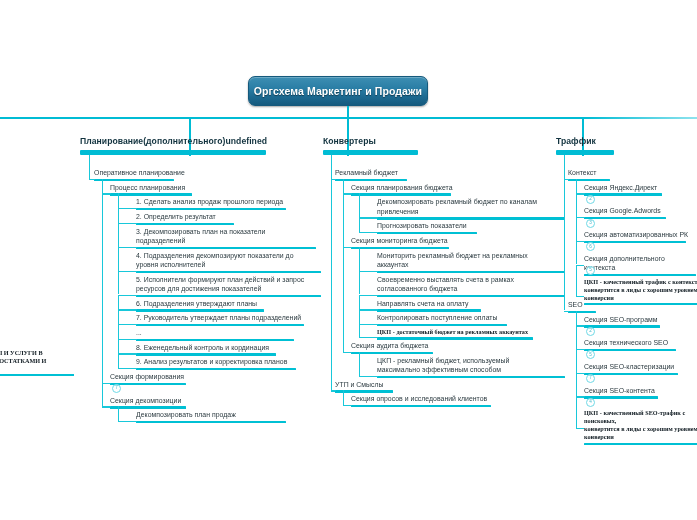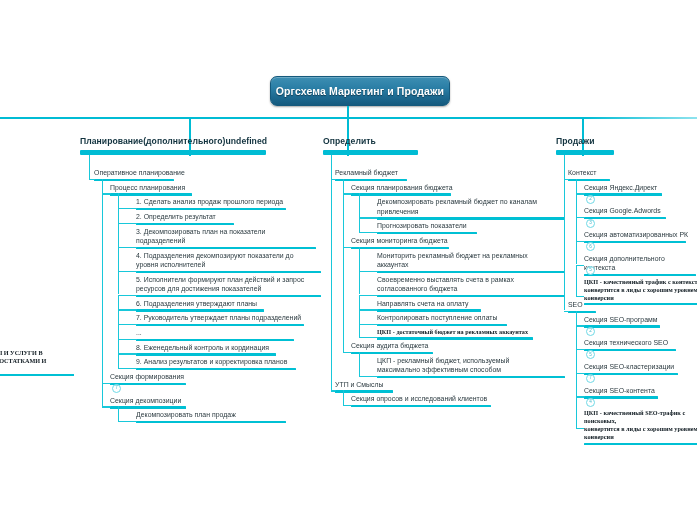--- a/index.html
+++ b/index.html
@@ -6,21 +6,21 @@
   body{
     width:697px;height:520px;overflow:hidden;position:relative;
     background:#ffffff;
     font-family:"Liberation Sans","DejaVu Sans",sans-serif;
     -webkit-font-smoothing:antialiased;
   }
   #canvas{position:absolute;inset:0;overflow:hidden;}
 
   
   .root-node{
-    position:absolute;left:270px;top:76px;width:180px;height:30px;
+    position:absolute;left:248px;top:76px;width:180px;height:30px;
     border-radius:7px;
     background:linear-gradient(180deg,#3d8fb3 0%,#2b7fa6 38%,#1d6a91 70%,#155a7e 100%);
     border:1px solid #15597c;
     box-shadow:0 1px 2px rgba(0,0,0,.35), inset 0 1px 0 rgba(255,255,255,.25);
     display:flex;align-items:center;justify-content:center;
     color:#ffffff;font-size:10.5px;font-weight:bold;letter-spacing:.1px;
     text-shadow:0 1px 1px rgba(0,0,0,.45);
     box-sizing:border-box;
   }
 
@@ -174,21 +174,21 @@
         <span class="bar" style="width: 76px;"></span>
       </div>
       <div class="spine" style="left: 102px; top: 382.7px; height: 23.7px;"></div>
       <div class="elbow" style="left: 102px; top: 406.4px; width: 8px;"></div>
       <div class="node" style="left: 136px; top: 410.4px;">
         <span class="lbl">Декомпозировать план продаж</span>
         <span class="bar" style="width: 150px;"></span>
       </div>
       <div class="spine" style="left: 118px; top: 406.4px; height: 14.7px;"></div>
       <div class="elbow" style="left: 118px; top: 421.1px; width: 18px;"></div>
-      <div class="col-title" style="left: 323px; top: 136px;">Определить</div>
+      <div class="col-title" style="left: 323px; top: 136px;">Конвертеры</div>
       <div class="col-bar" style="left: 323px; top: 150px; width: 95px;"></div>
       <div class="node" style="left: 335px; top: 168px;">
         <span class="lbl">Рекламный бюджет</span>
         <span class="bar" style="width: 72px;"></span>
       </div>
       <div class="spine" style="left: 331px; top: 155px; height: 23.7px;"></div>
       <div class="elbow" style="left: 331px; top: 178.7px; width: 4px;"></div>
       <div class="node" style="left: 351px; top: 182.7px;">
         <span class="lbl">Секция планирования бюджета</span>
         <span class="bar" style="width: 100px;"></span>
@@ -264,21 +264,21 @@
         <span class="bar" style="width: 58px;"></span>
       </div>
       <div class="spine" style="left: 331px; top: 178.7px; height: 211.6px;"></div>
       <div class="elbow" style="left: 331px; top: 390.3px; width: 4px;"></div>
       <div class="node" style="left: 351px; top: 394.3px;">
         <span class="lbl">Секция опросов и исследований клиентов</span>
         <span class="bar" style="width: 140px;"></span>
       </div>
       <div class="spine" style="left: 343px; top: 390.3px; height: 14.7px;"></div>
       <div class="elbow" style="left: 343px; top: 405px; width: 8px;"></div>
-      <div class="col-title" style="left: 556px; top: 136px;">Продажи</div>
+      <div class="col-title" style="left: 556px; top: 136px;">Траффик</div>
       <div class="col-bar" style="left: 556px; top: 150px; width: 58px;"></div>
       <div class="node" style="left: 568px; top: 168px;">
         <span class="lbl">Контекст</span>
         <span class="bar" style="width: 42px;"></span>
       </div>
       <div class="spine" style="left: 564px; top: 155px; height: 23.7px;"></div>
       <div class="elbow" style="left: 564px; top: 178.7px; width: 4px;"></div>
       <div class="node" style="left: 584px; top: 182.7px;">
         <span class="lbl">Секция Яндекс.Директ</span>
         <span class="bar" style="width: 78px;"></span>

